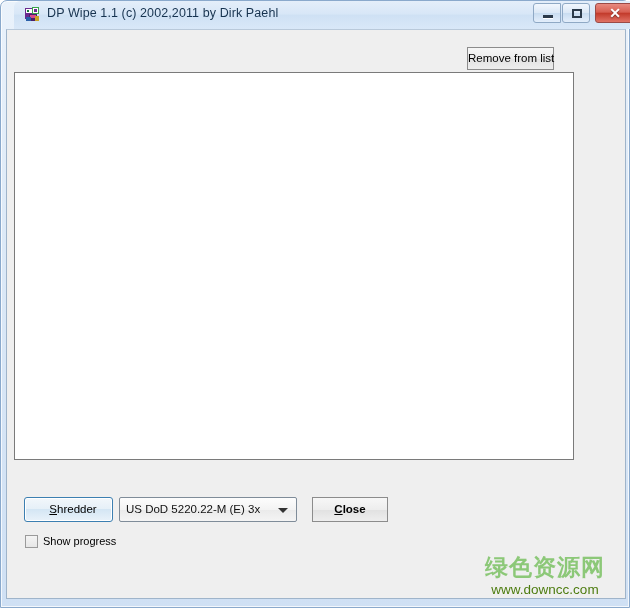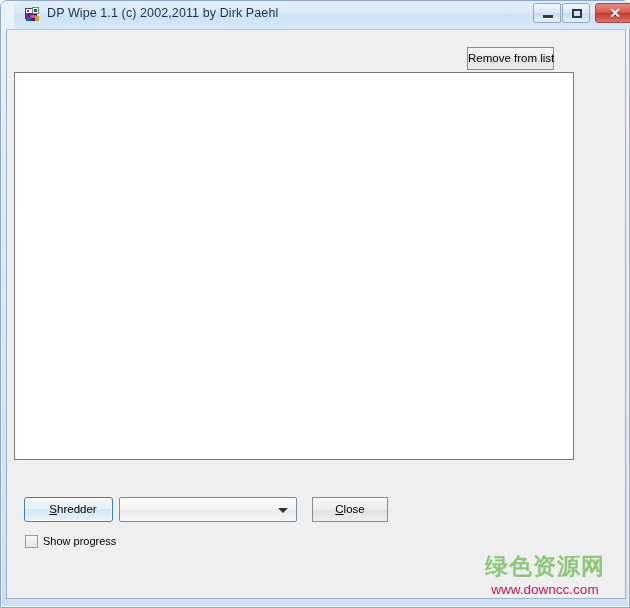--- a/index.html
+++ b/index.html
@@ -194,21 +194,21 @@
     top: 467px;
     height: 25px;
     box-sizing: border-box;
     background: linear-gradient(to bottom, #f7f7f7 0%, #ededed 50%, #e1e1e1 51%, #eeeeee 100%);
     border: 1px solid #8c8c8c;
     font-size: 11.5px;
     color: #000000;
     line-height: 23px;
     text-align: center;
   }
-  #close-btn { left: 305px; width: 76px; }
+  #close-btn { left: 305px; width: 76px; font-weight: bold; }
   #about-btn { left: 449px; width: 76px; }
   .accel { text-decoration: underline; }
 
   
   #progress-row {
     position: absolute;
     left: 18px; top: 504px;
     height: 16px;
   }
   #progress-box {
@@ -233,27 +233,27 @@
     position: absolute;
     left: 478px; top: 525px;
     width: 120px;
     text-align: center;
     pointer-events: none;
   }
   #watermark-cn {
     font-size: 23px;
     font-weight: bold;
     color: #8cc878;
-    font-family: Liberation Mono, monospace;
+    font-family: Liberation Serif, serif;
     letter-spacing: 1px;
     line-height: 26px;
   }
   #watermark-url {
     font-size: 13.5px;
-    color: #be185d;
+    color: #4d7c0f;
     font-family: "Liberation Sans", sans-serif;
     line-height: 17px;
   }
 </style>
 </head>
 <body>
 
 <div id="window">
 
   <div id="titlebar">
@@ -296,20 +296,21 @@
       <div id="filelist-inner"></div>
     </div>
 
     <div id="shredder-btn">
       <span id="shredder-label">
         <span class="accel">S</span><span>hredder</span>
       </span>
     </div>
 
     <div id="method-combo">
+      <span id="method-value">US DoD 5220.22-M (E) 3x</span>
       <span id="method-arrow"></span>
     </div>
 
     <div id="close-btn" class="std-btn">
       <span class="accel">C</span><span>lose</span>
     </div>
 
 
     <div id="progress-row">
       <span id="progress-box"></span>

